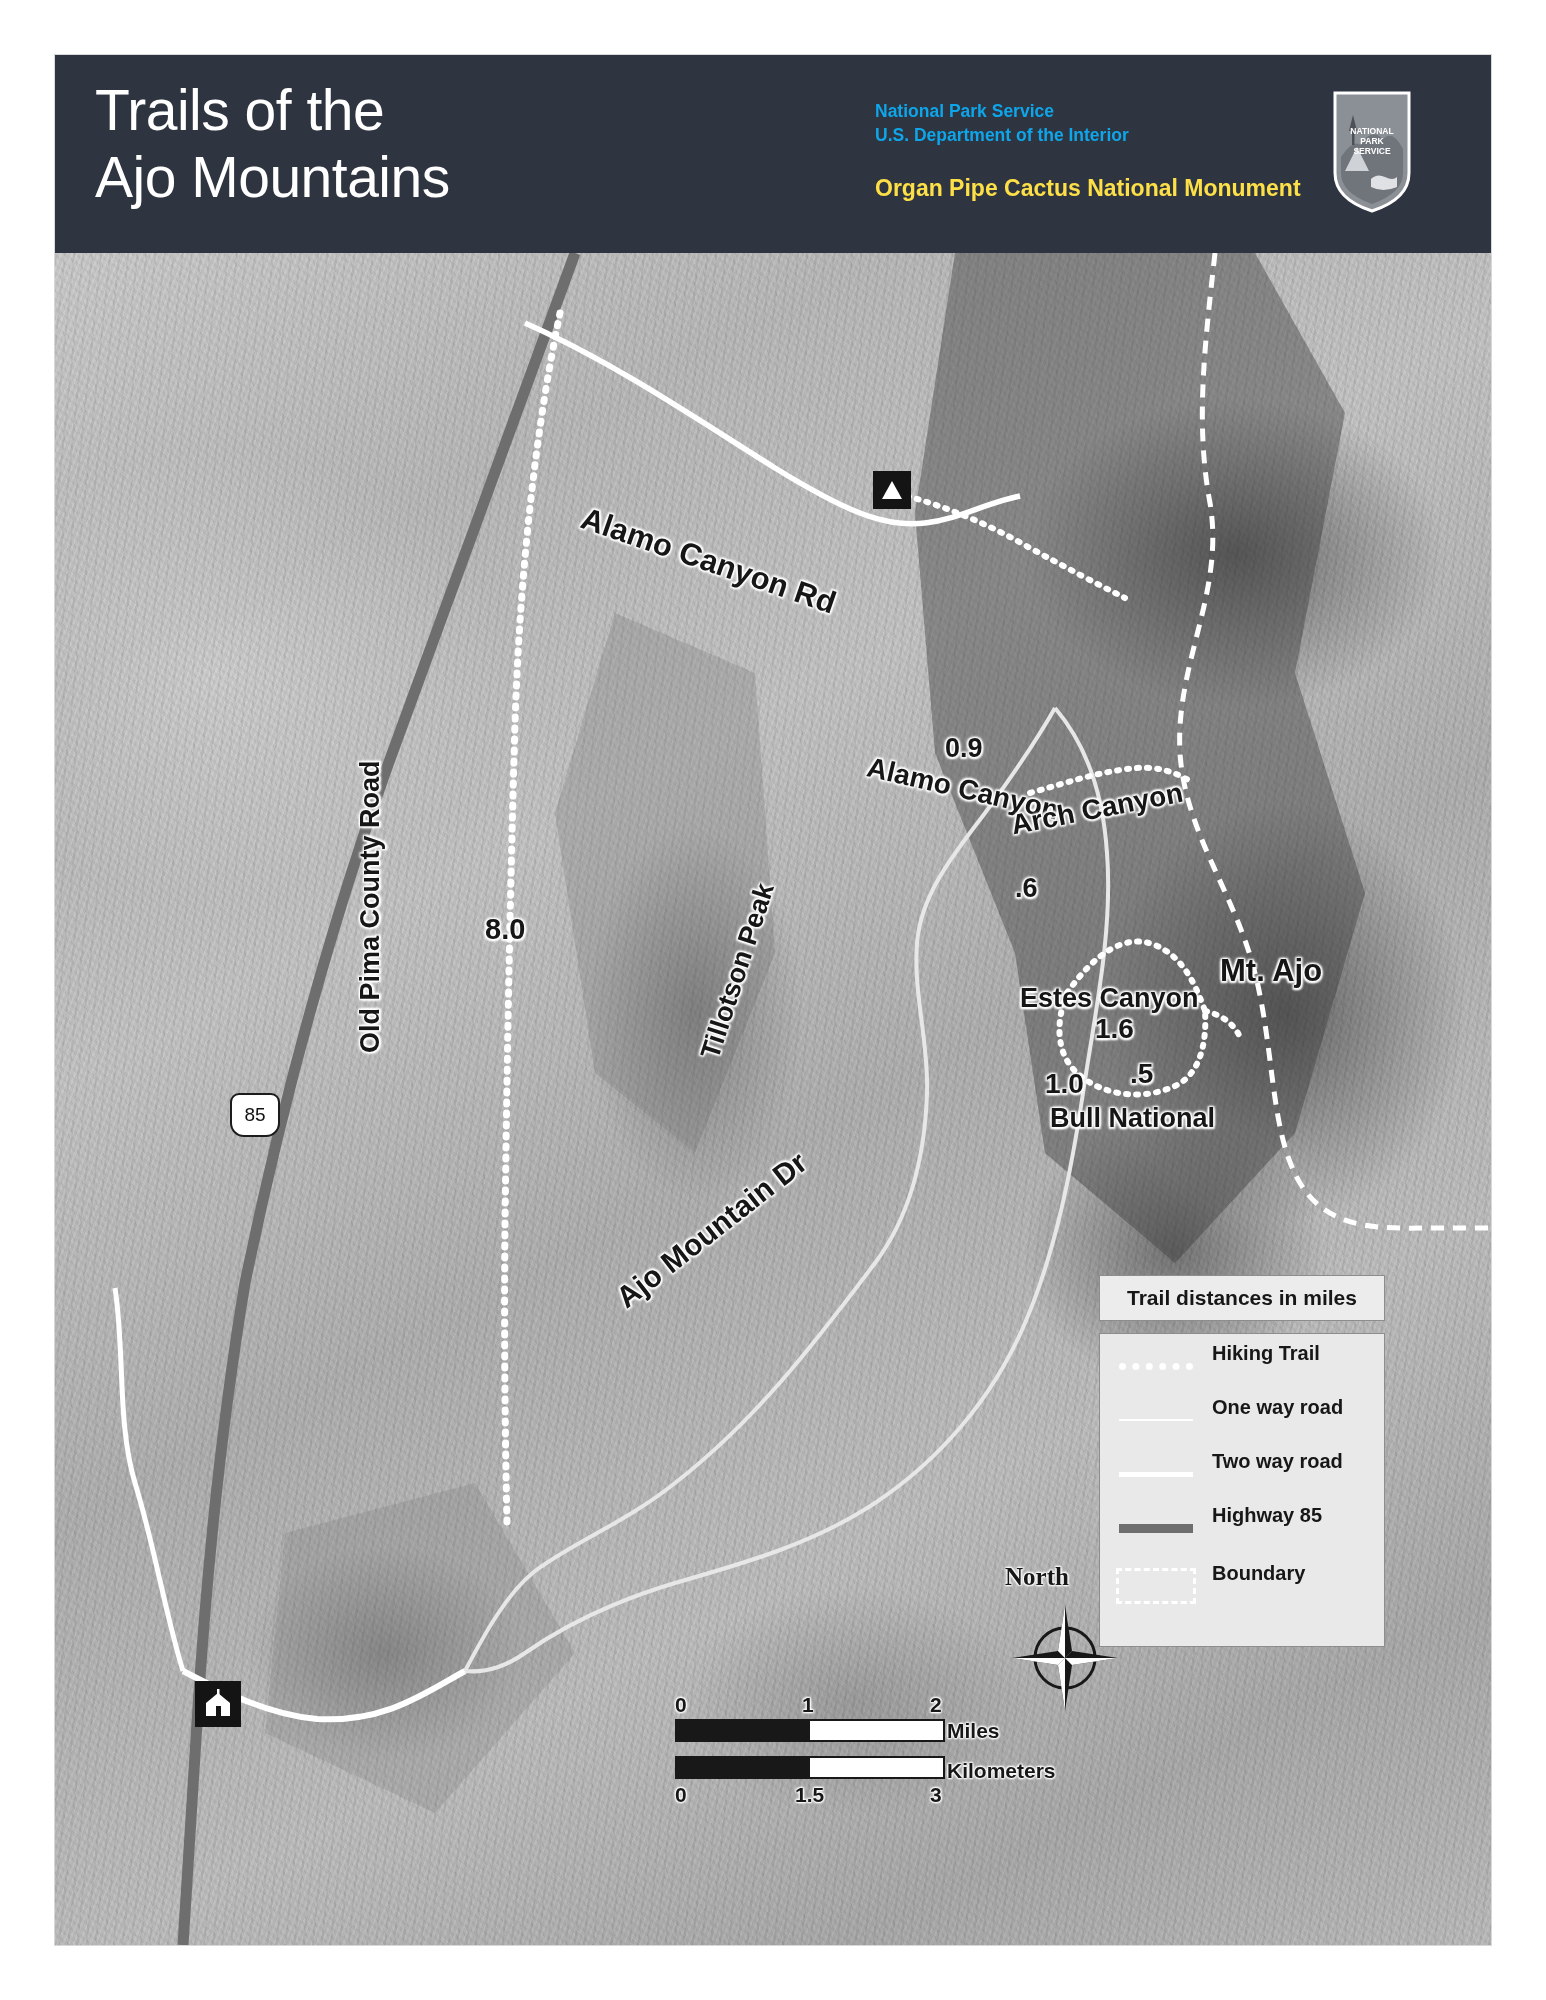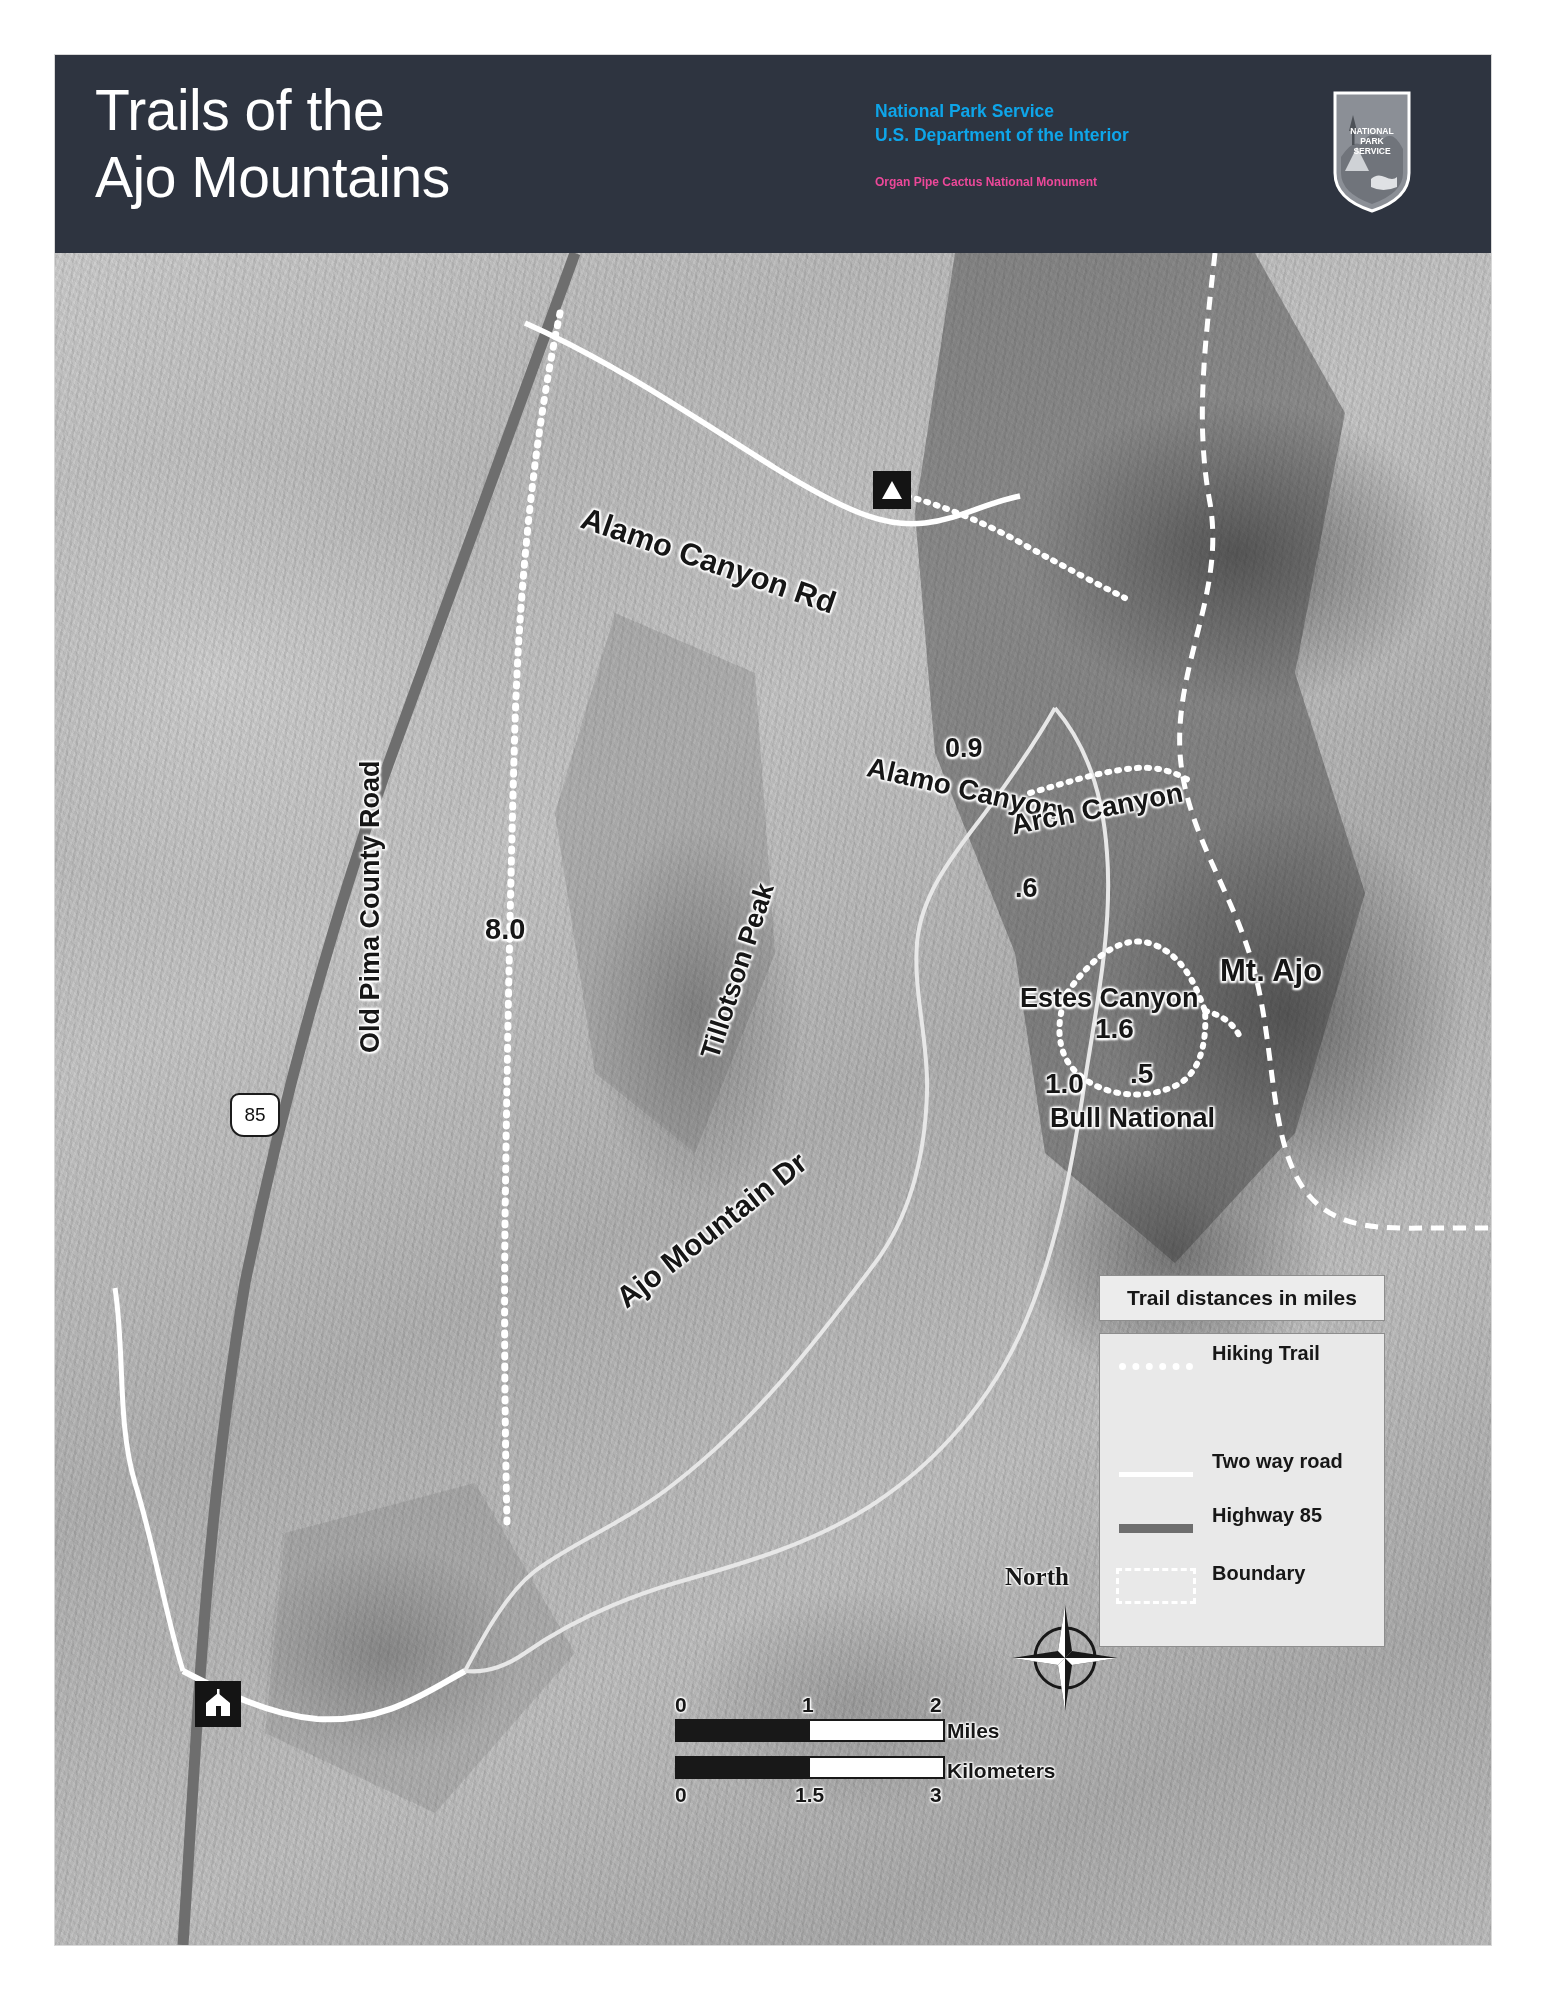--- a/index.html
+++ b/index.html
@@ -58,23 +58,23 @@
     top: 45px;
     font-size: 17.5px;
     font-weight: bold;
     line-height: 1.35;
     color: #0ea5e9;
   }
   .unitname {
     position: absolute;
     left: 820px;
     top: 120px;
-    font-size: 12px;
-    font-weight: bold;
-    color: #ec4899;
+    font-size: 23px;
+    font-weight: bold;
+    color: #fde047;
   }
 
   
   .nps-logo {
     position: absolute;
     left: 1272px;
     top: 32px;
     width: 90px;
     height: 128px;
   }
@@ -412,20 +412,26 @@
         </svg>
       </div>
 
       <div class="legend-title">Trail distances in miles</div>
       <div class="legend-box">
         <div class="legend-row" style="top:8px;">
           <div class="legend-key">
               <div class="key-hiking"></div>
             </div>
           <div class="legend-label">Hiking Trail</div>
+        </div>
+        <div class="legend-row" style="top:62px;">
+          <div class="legend-key">
+              <div class="key-oneway"></div>
+            </div>
+          <div class="legend-label">One way road</div>
         </div>
         <div class="legend-row" style="top:116px;">
           <div class="legend-key">
               <div class="key-twoway"></div>
             </div>
           <div class="legend-label">Two way road</div>
         </div>
         <div class="legend-row" style="top:170px;">
           <div class="legend-key">
               <div class="key-hwy"></div>

